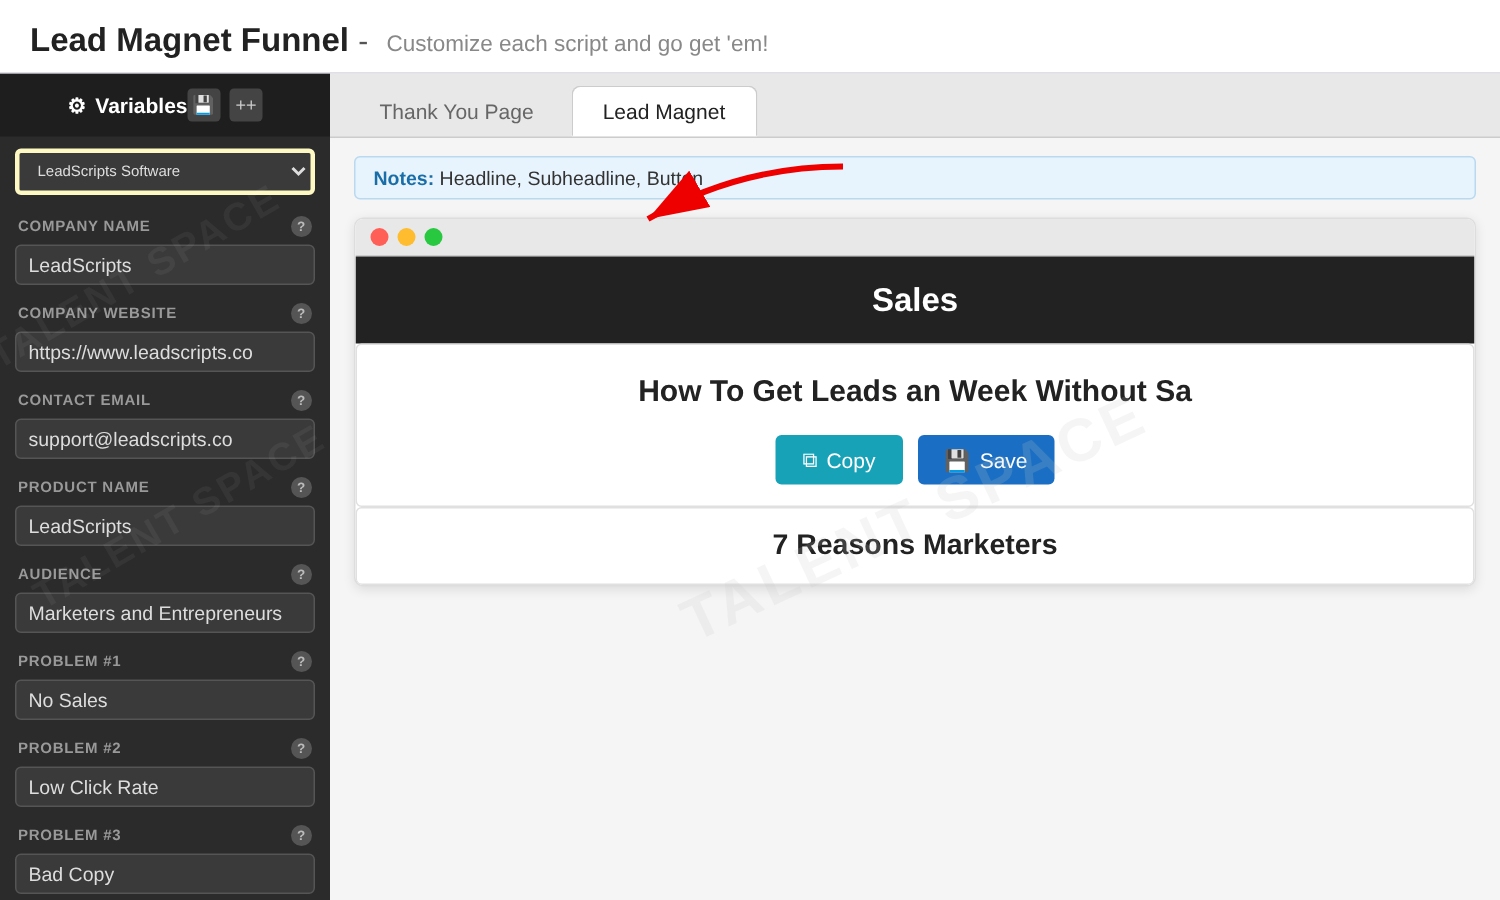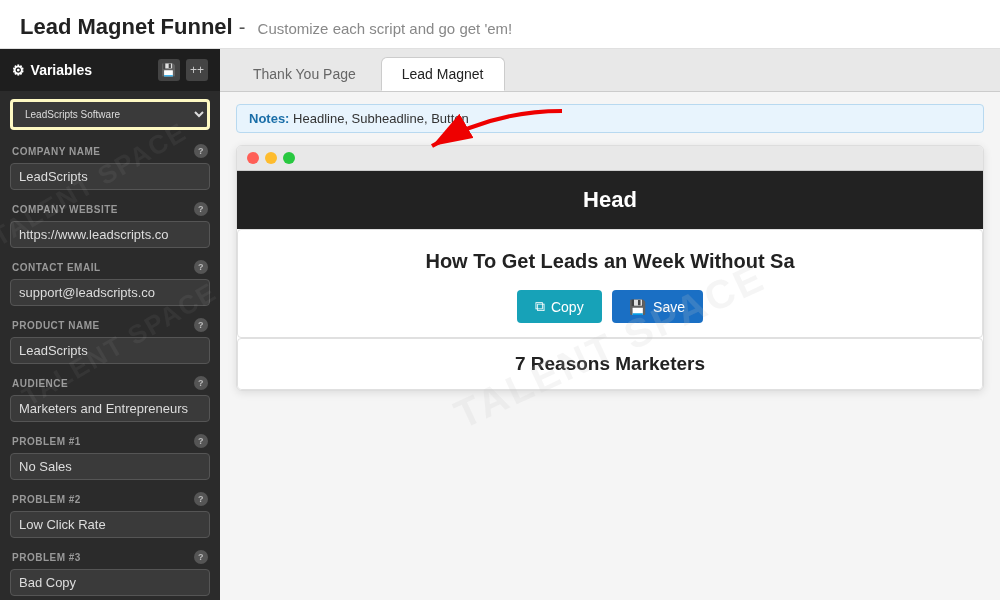--- a/index.html
+++ b/index.html
@@ -56,21 +56,21 @@
       color: #ddd;
       display: flex;
       flex-direction: column;
       overflow-y: auto;
       flex-shrink: 0;
     }
 
     .sidebar-header {
       display: flex;
       align-items: center;
-      justify-content: space-between;
+      justify-content: center;
       padding: 10px 12px;
       background: #1e1e1e;
     }
     .sidebar-header-title {
       display: flex;
       align-items: center;
       gap: 6px;
       font-size: 14px;
       font-weight: 600;
       color: #fff;
@@ -447,21 +447,21 @@
         </div>
 
         <div class="browser-mockup">
           <div class="browser-titlebar">
             <div class="browser-dot dot-red"></div>
             <div class="browser-dot dot-yellow"></div>
             <div class="browser-dot dot-green"></div>
           </div>
 
           <div class="hero-section">
-            <span>Head</span>
+            <span>Sales</span>
           </div>
 
           <div class="content-card">
             <div class="content-card-title">How To Get Leads an Week Without Sa</div>
             <div class="card-actions">
               <button class="btn-copy">
                 <span>⧉</span>
                 <span>Copy</span>
               </button>
               <button class="btn-save">

